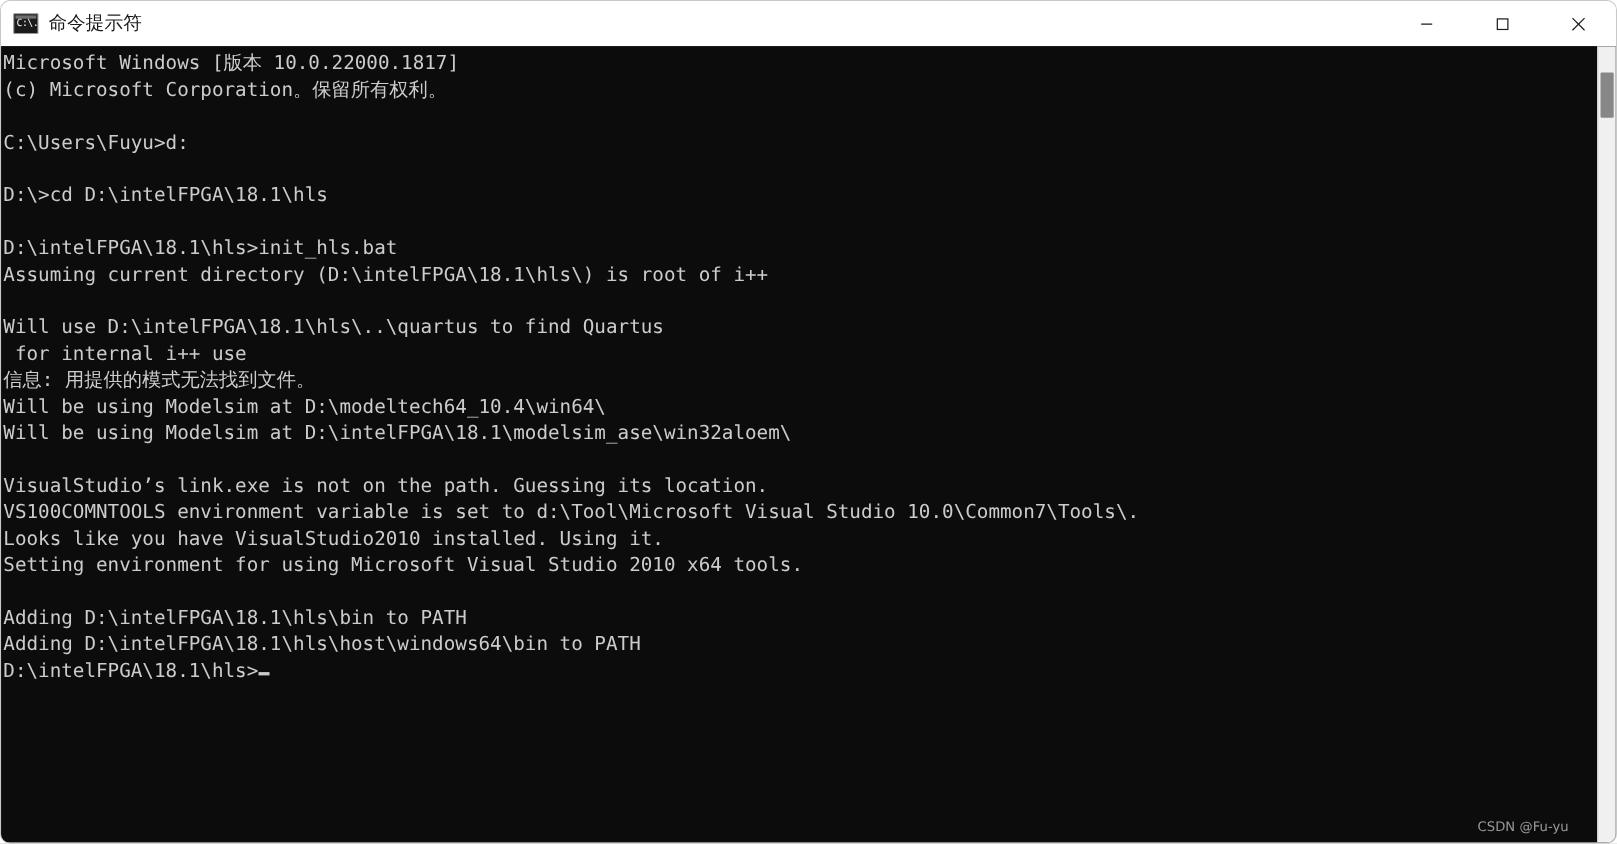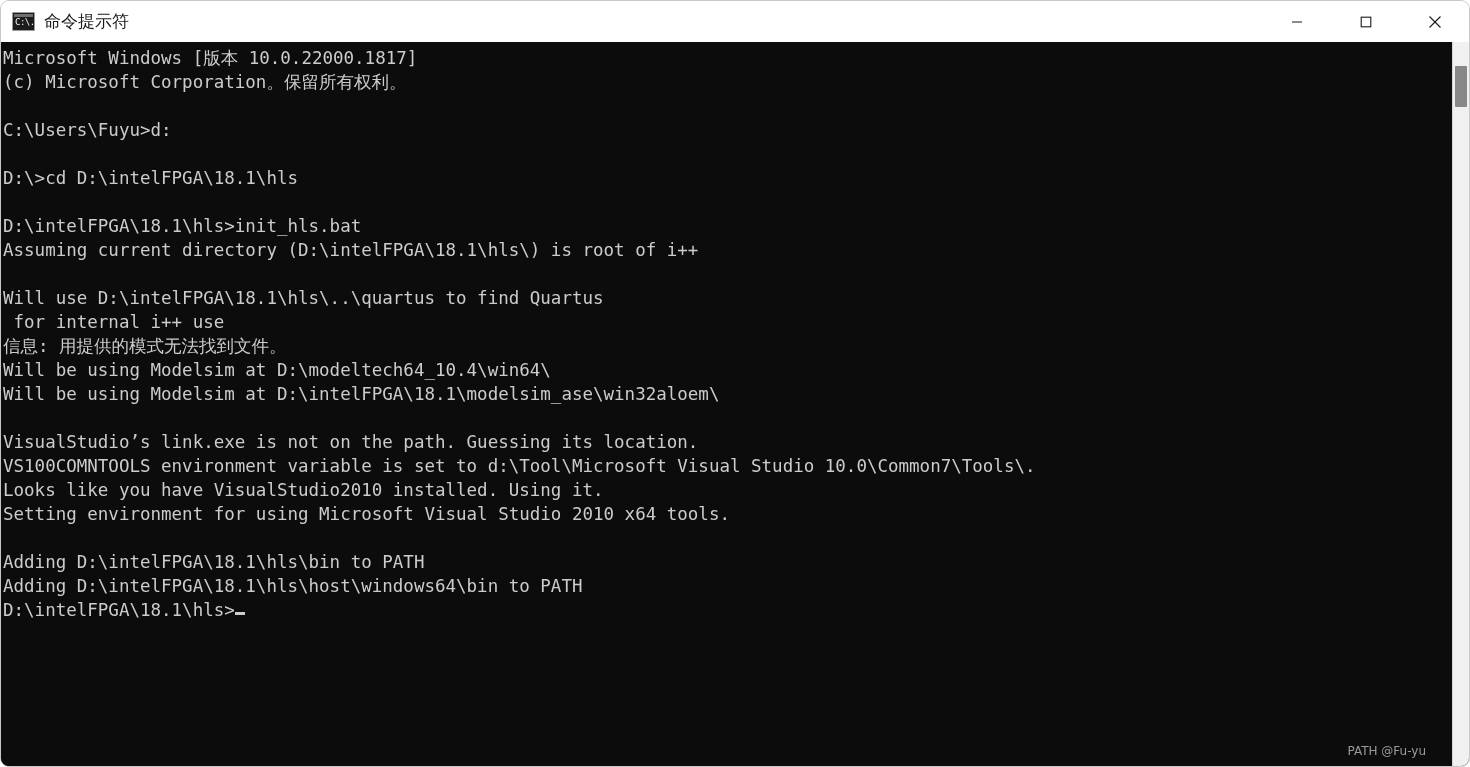--- a/index.html
+++ b/index.html
@@ -195,21 +195,21 @@
           <line x1="12.5" y1="1.5" x2="1.5" y2="12.5" stroke="#1a1a1a" stroke-width="1.1"></line>
         </svg>
       </div>
     </div>
   </div>
 
   <div class="body-area">
 
     <div class="console">
       <div class="console-lines" id="console-lines"><div class="line">Microsoft Windows [版本 10.0.22000.1817]</div><div class="line">(c) Microsoft Corporation。保留所有权利。</div><div class="line"></div><div class="line">C:\Users\Fuyu&gt;d:</div><div class="line"></div><div class="line">D:\&gt;cd D:\intelFPGA\18.1\hls</div><div class="line"></div><div class="line">D:\intelFPGA\18.1\hls&gt;init_hls.bat</div><div class="line">Assuming current directory (D:\intelFPGA\18.1\hls\) is root of i++</div><div class="line"></div><div class="line">Will use D:\intelFPGA\18.1\hls\..\quartus to find Quartus</div><div class="line"> for internal i++ use</div><div class="line">信息: 用提供的模式无法找到文件。</div><div class="line">Will be using Modelsim at D:\modeltech64_10.4\win64\</div><div class="line">Will be using Modelsim at D:\intelFPGA\18.1\modelsim_ase\win32aloem\</div><div class="line"></div><div class="line">VisualStudio’s link.exe is not on the path. Guessing its location.</div><div class="line">VS100COMNTOOLS environment variable is set to d:\Tool\Microsoft Visual Studio 10.0\Common7\Tools\.</div><div class="line">Looks like you have VisualStudio2010 installed. Using it.</div><div class="line">Setting environment for using Microsoft Visual Studio 2010 x64 tools.</div><div class="line"></div><div class="line">Adding D:\intelFPGA\18.1\hls\bin to PATH</div><div class="line">Adding D:\intelFPGA\18.1\hls\host\windows64\bin to PATH</div><div class="line"><span>D:\intelFPGA\18.1\hls&gt;</span><span class="cursor"></span></div></div>
-      <div class="watermark">PATH @Fu-yu</div>
+      <div class="watermark">CSDN @Fu-yu</div>
     </div>
 
     <div class="scrollbar">
       <div class="scroll-thumb"></div>
     </div>
 
   </div>
 
 </div>
 

